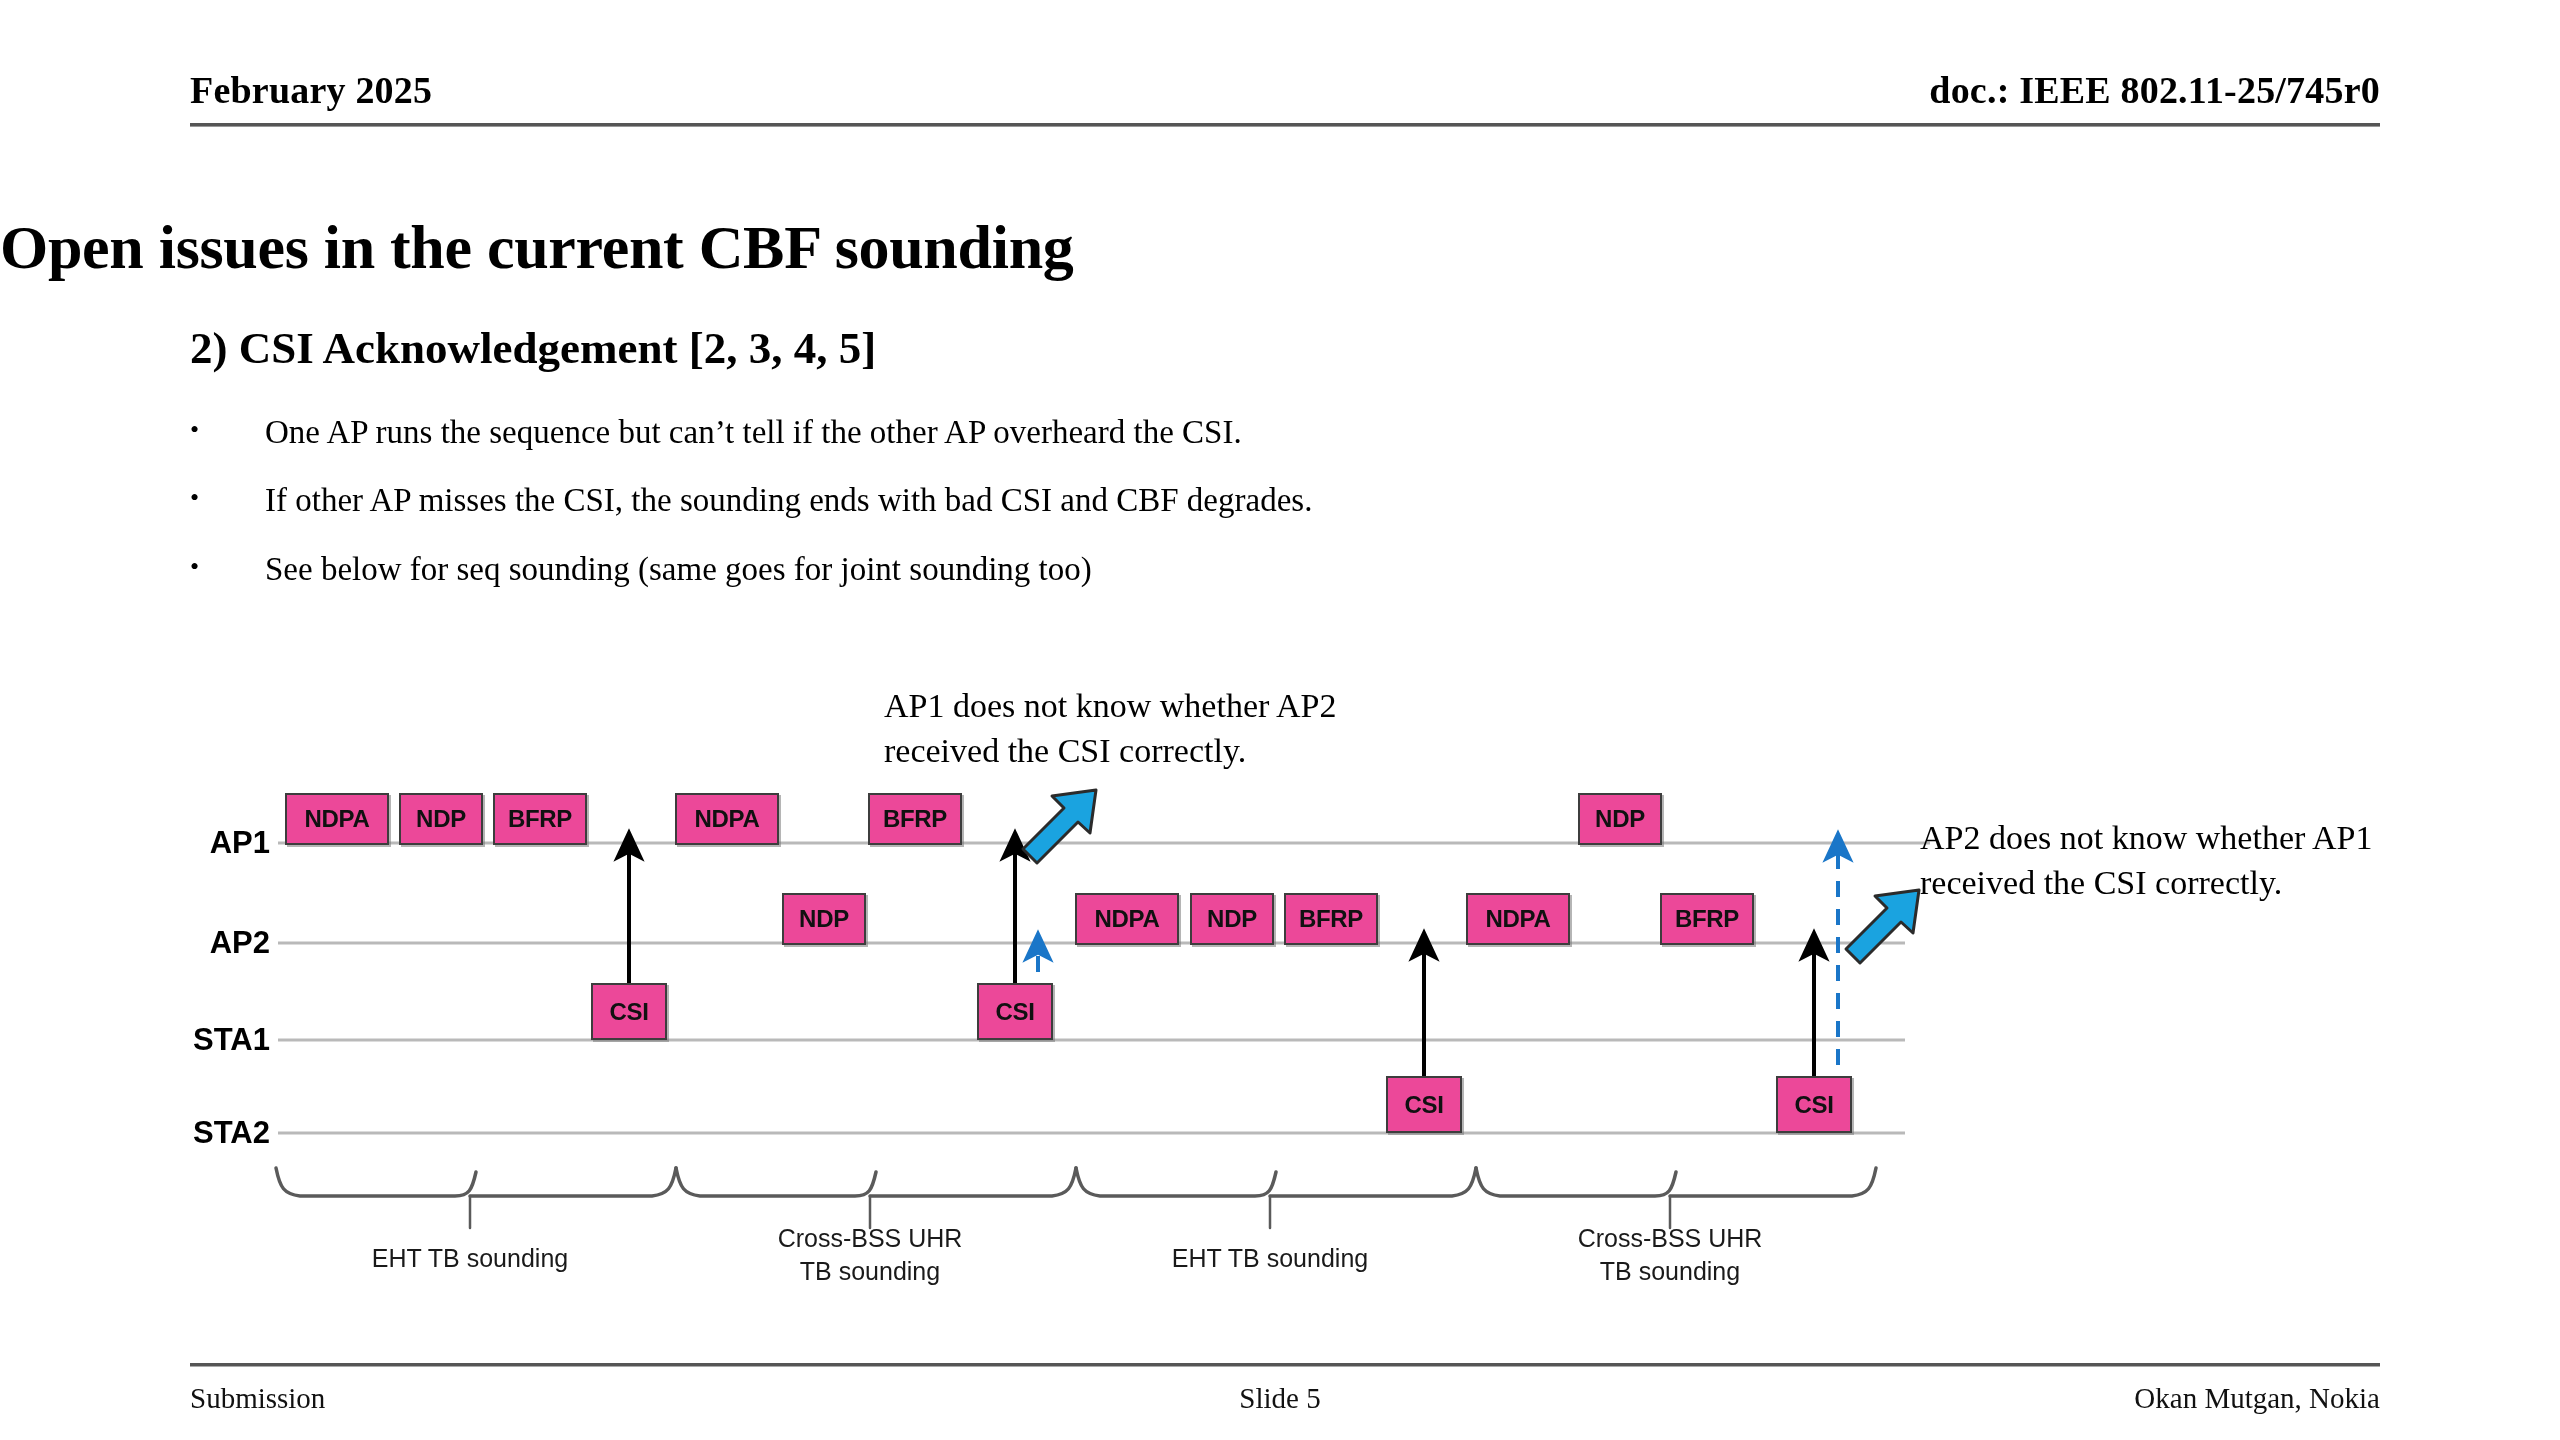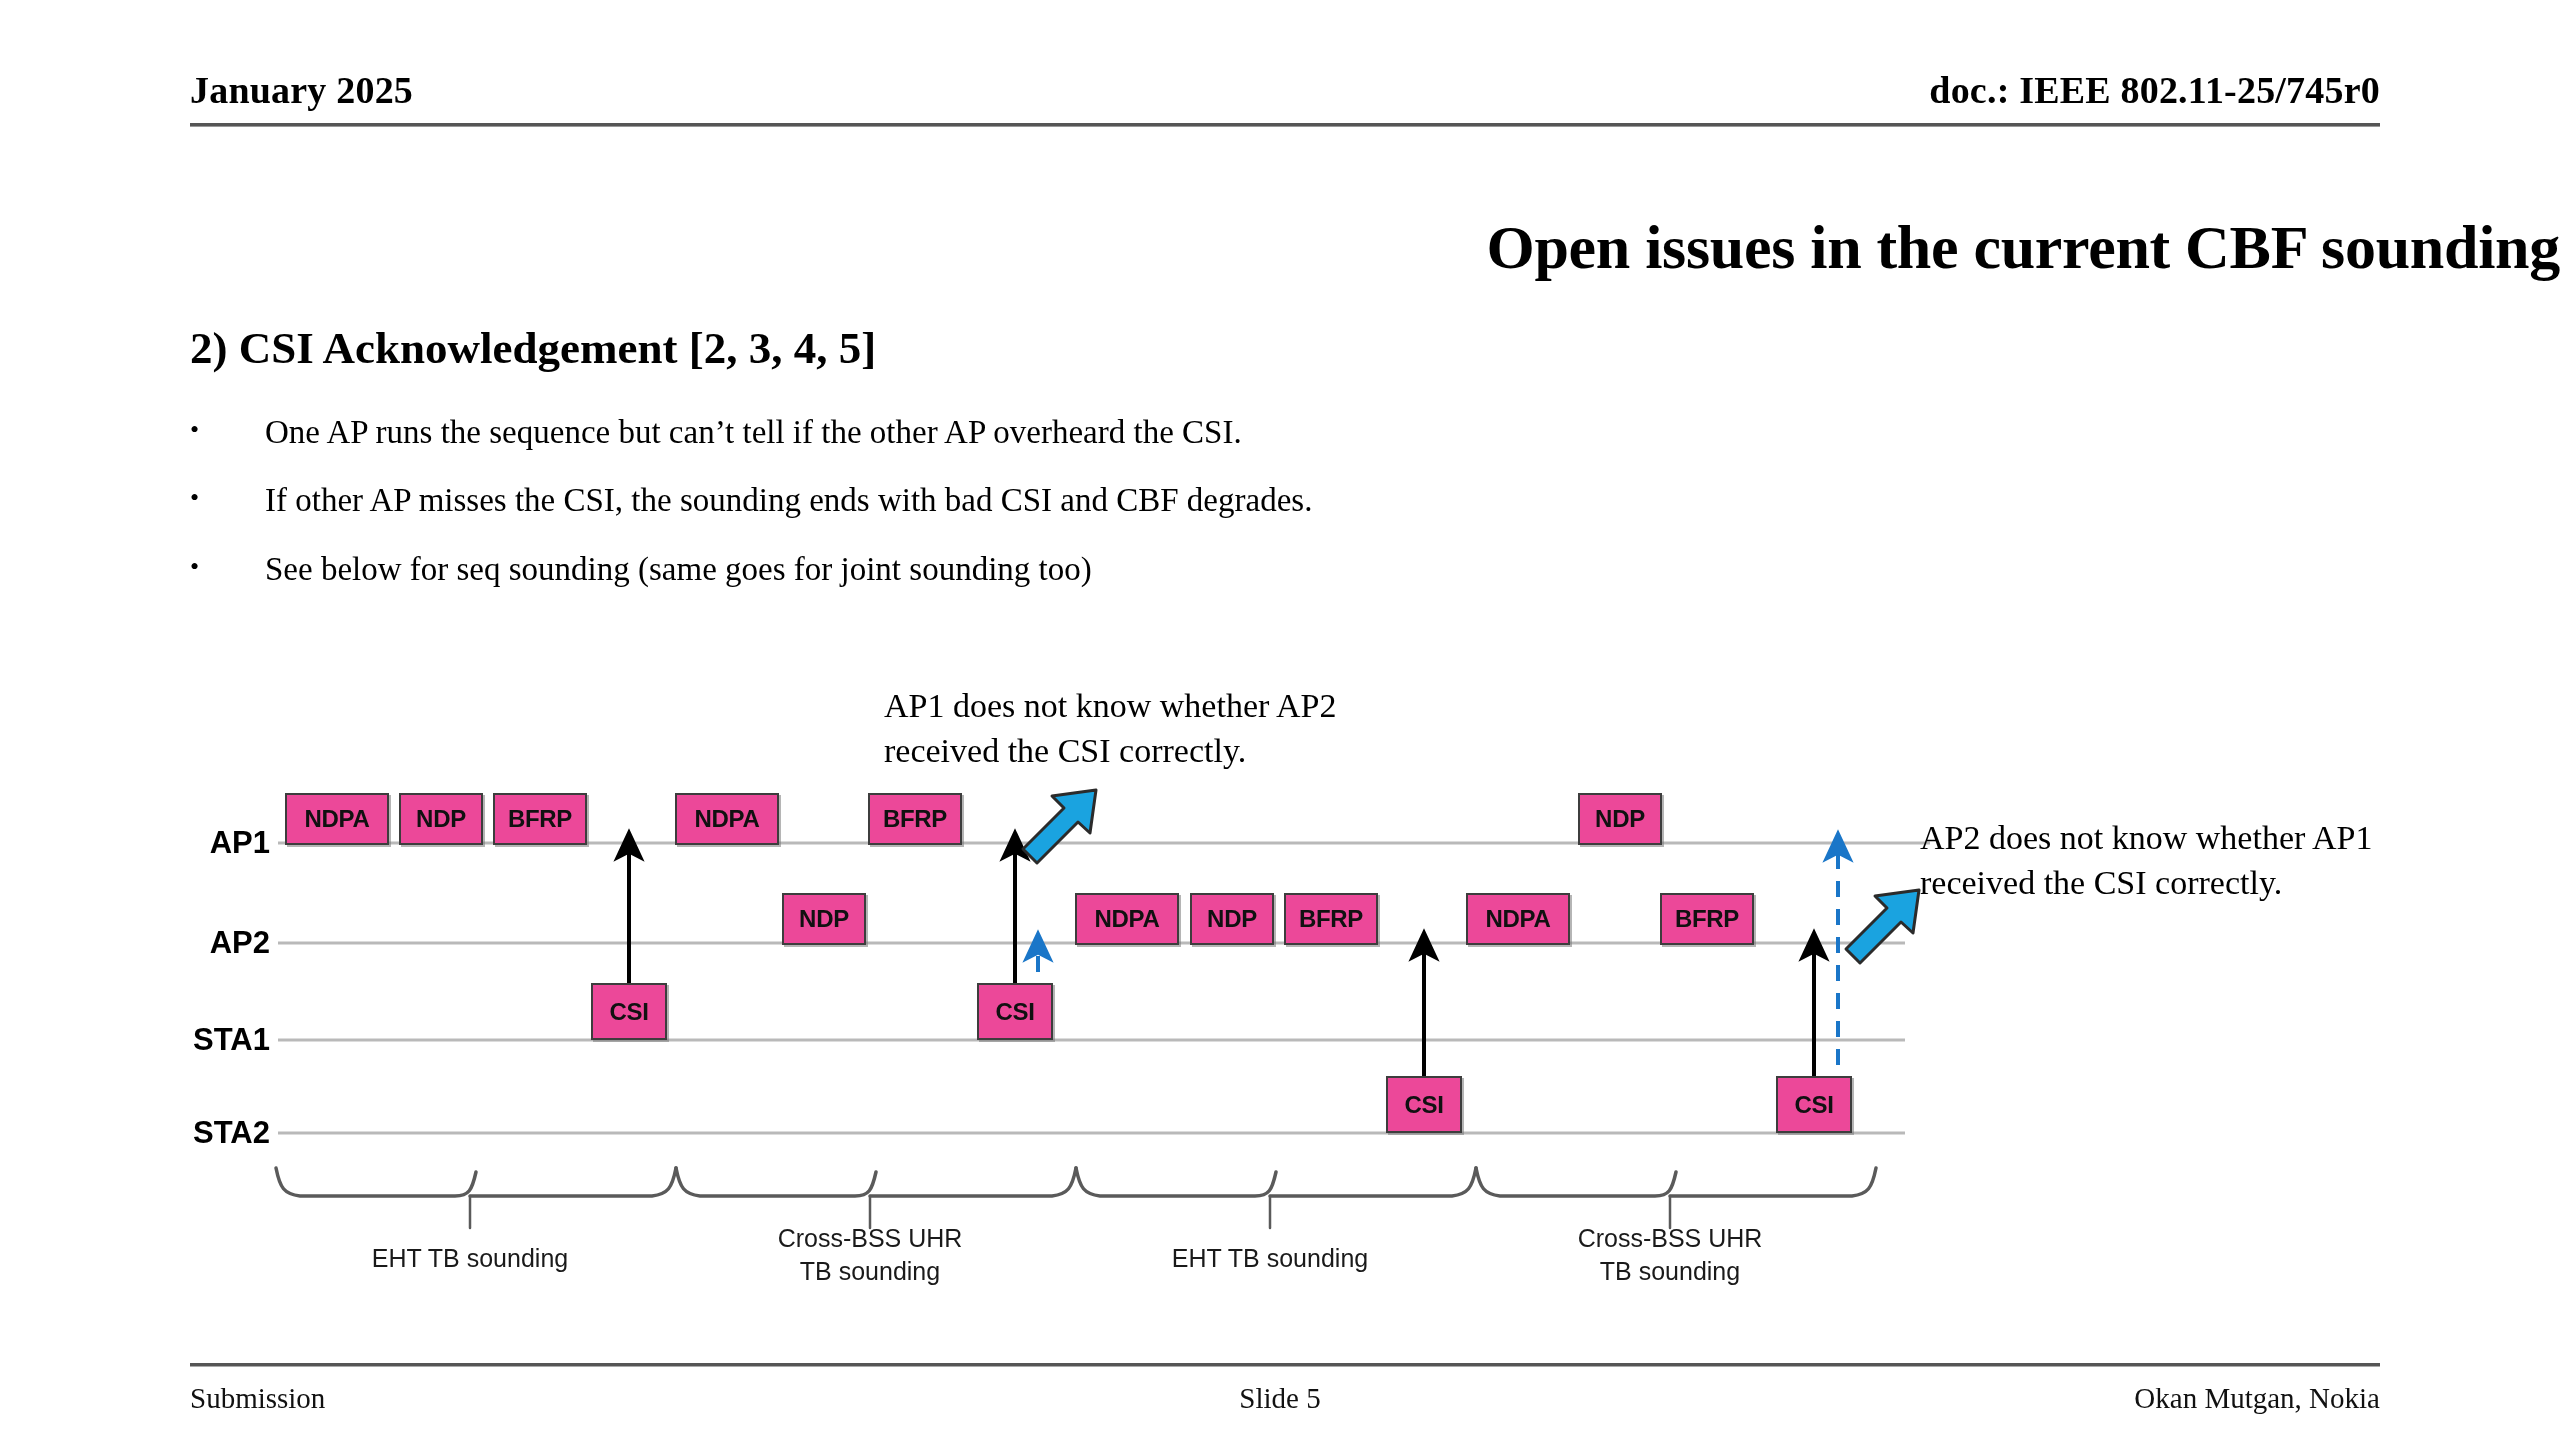--- a/index.html
+++ b/index.html
@@ -54,21 +54,21 @@
     border-top: 3px solid #555555;
     border-bottom: 1px solid #999999;
   }
 
   
   #slide-title {
     position: absolute;
     left: 0;
     top: 212px;
     width: 2560px;
-    text-align: right;
+    text-align: left;
     font-family: "Liberation Serif", serif;
     font-weight: bold;
     font-size: 62px;
     letter-spacing: -0.3px;
   }
 
   #subtitle {
     position: absolute;
     left: 190px;
     top: 322px;
@@ -185,21 +185,21 @@
     white-space: nowrap;
   }
   #footer-left  { left: 190px; }
   #footer-center{ left: 0; width: 2560px; text-align: center; }
   #footer-right { right: 180px; }
 </style>
 </head>
 <body>
 
 <div id="header">
-  <div class="hdr-date">January 2025</div>
+  <div class="hdr-date">February 2025</div>
   <div class="hdr-doc">doc.: IEEE 802.11-25/745r0</div>
   <div class="hdr-rule"></div>
 </div>
 
 <div id="slide-title">Open issues in the current CBF sounding</div>
 <div id="subtitle">2) CSI Acknowledgement [2, 3, 4, 5]</div>
 
 <div class="bullet-row" id="bullet-0">
   <span class="bullet-dot">•</span>
   <span class="bullet-text">One AP runs the sequence but can’t tell if the other AP overheard the CSI.</span>

